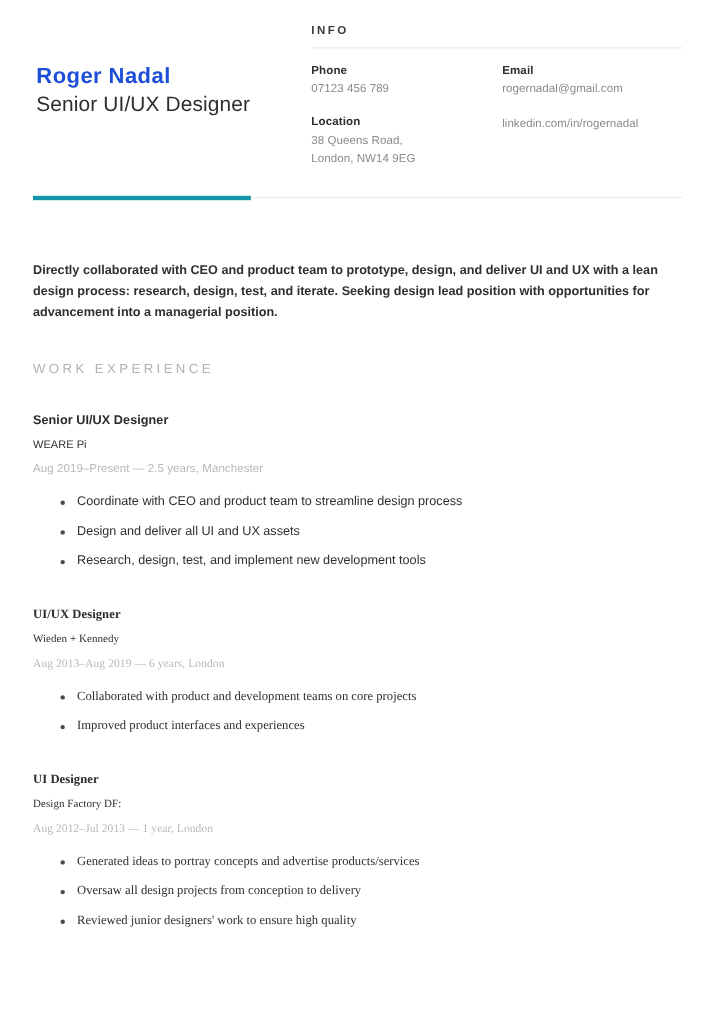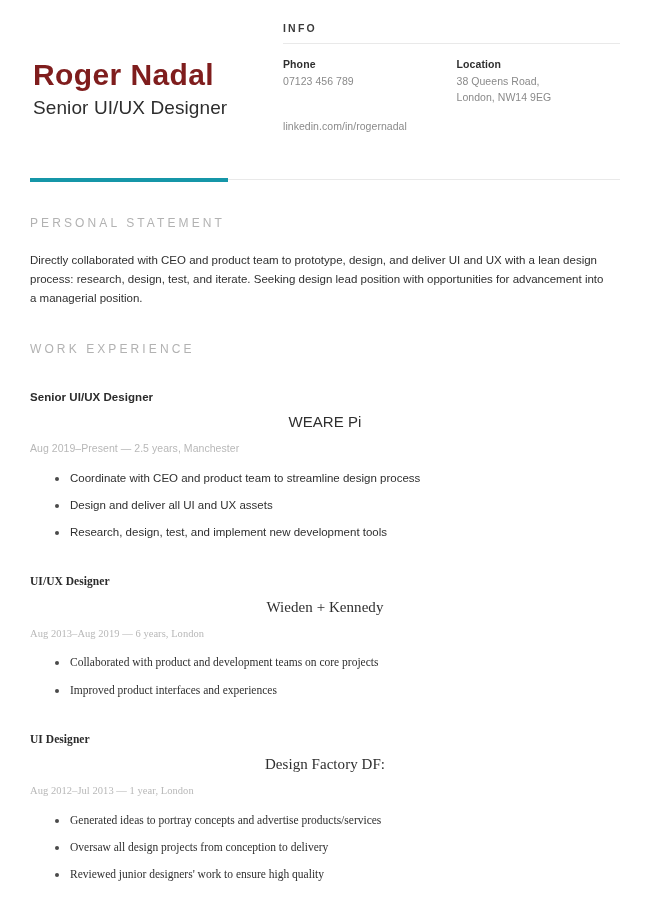--- a/index.html
+++ b/index.html
@@ -33,23 +33,23 @@
     height: 170px;
   }
 
   .identity {
     width: 283px;
     padding-left: 33px;
     padding-top: 58px;
   }
 
   .full-name {
-    font-size: 30px;
-    font-weight: bold;
-    color: #7f1d1d;
+    font-size: 20px;
+    font-weight: bold;
+    color: #1d4ed8;
     letter-spacing: 0.4px;
     line-height: 1.15;
     white-space: nowrap;
   }
 
   .job-headline {
     font-size: 19px;
     font-weight: normal;
     color: #2e2e2e;
     letter-spacing: 0.1px;
@@ -145,46 +145,46 @@
     letter-spacing: 3.1px;
     line-height: 1.2;
   }
 
   .statement-body {
     font-size: 11.5px;
     color: #2f2f2f;
     line-height: 1.65;
     padding-top: 21px;
     max-width: 578px;
+    font-weight: bold;
   }
 
   
   .experience-list { padding-top: 18px; }
 
   .job {
     padding-top: 14px;
   }
 
   .job + .job { padding-top: 27px; font-family: Liberation Serif, serif; }
 
   .job-title {
     font-size: 11.5px;
     font-weight: bold;
     color: #2b2b2b;
     line-height: 1.45;
     letter-spacing: 0.05px;
   }
 
   .job-company {
-    font-size: 15px;
+    font-size: 10px;
     color: #2f2f2f;
     line-height: 1.5;
     padding-top: 6px;
     letter-spacing: 0.05px;
-    text-align: center;
   }
 
   .job-meta {
     font-size: 10.5px;
     color: #b8b8b8;
     line-height: 1.5;
     padding-top: 7px;
     letter-spacing: 0.05px;
   }
 
@@ -230,20 +230,26 @@
 
       <div class="info-grid">
 
         <div class="info-field">
           <div class="info-label">Phone</div>
           <div class="info-value">
             <span class="info-value-line">07123 456 789</span>
           </div>
         </div>
 
+        <div class="info-field">
+          <div class="info-label">Email</div>
+          <div class="info-value">
+            <span class="info-value-line">rogernadal@gmail.com</span>
+          </div>
+        </div>
 
         <div class="info-field">
           <div class="info-label">Location</div>
           <div class="info-value">
             <span class="info-value-line">38 Queens Road,</span>
             <span class="info-value-line">London, NW14 9EG</span>
           </div>
         </div>
 
         <div class="info-field">
@@ -257,21 +263,20 @@
   </div>
 
   <div class="accent-divider">
     <div class="rule-base"></div>
     <div class="rule-accent"></div>
   </div>
 
   <div class="content">
 
     <div class="section">
-      <div class="section-heading">PERSONAL STATEMENT</div>
       <p class="statement-body">Directly collaborated with CEO and product team to prototype, design, and deliver UI and UX with a lean design process: research, design, test, and iterate. Seeking design lead position with opportunities for advancement into a managerial position.</p>
     </div>
 
     <div class="section">
       <div class="section-heading">WORK EXPERIENCE</div>
 
       <div class="experience-list">
 
         <div class="job">
           <div class="job-title">Senior UI/UX Designer</div>

